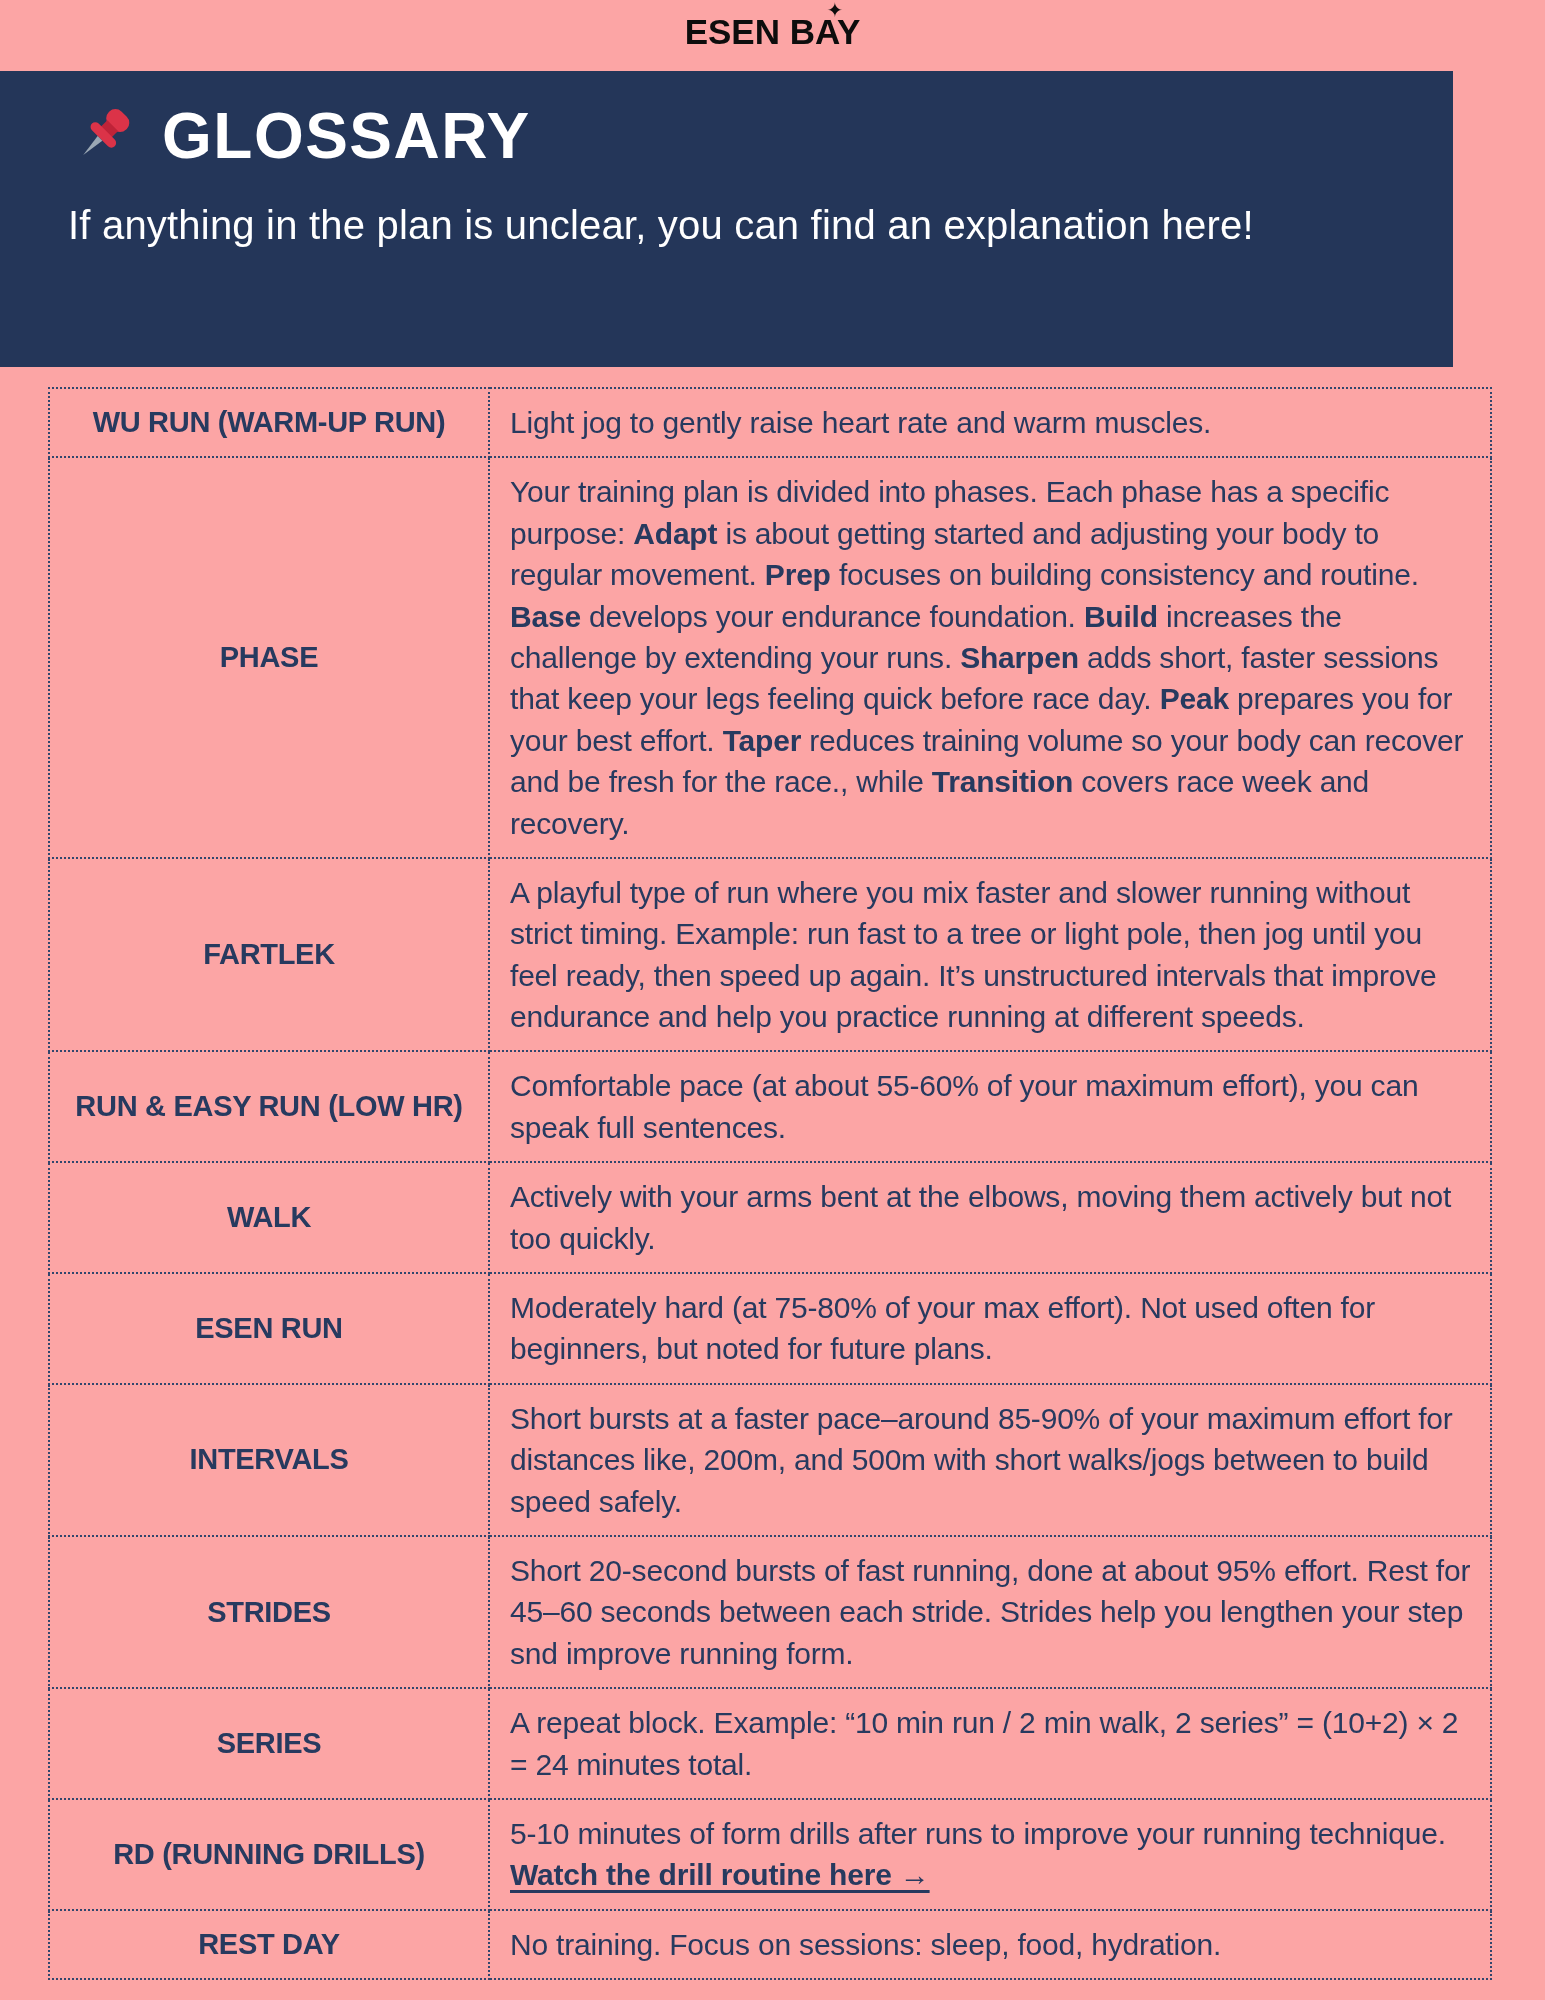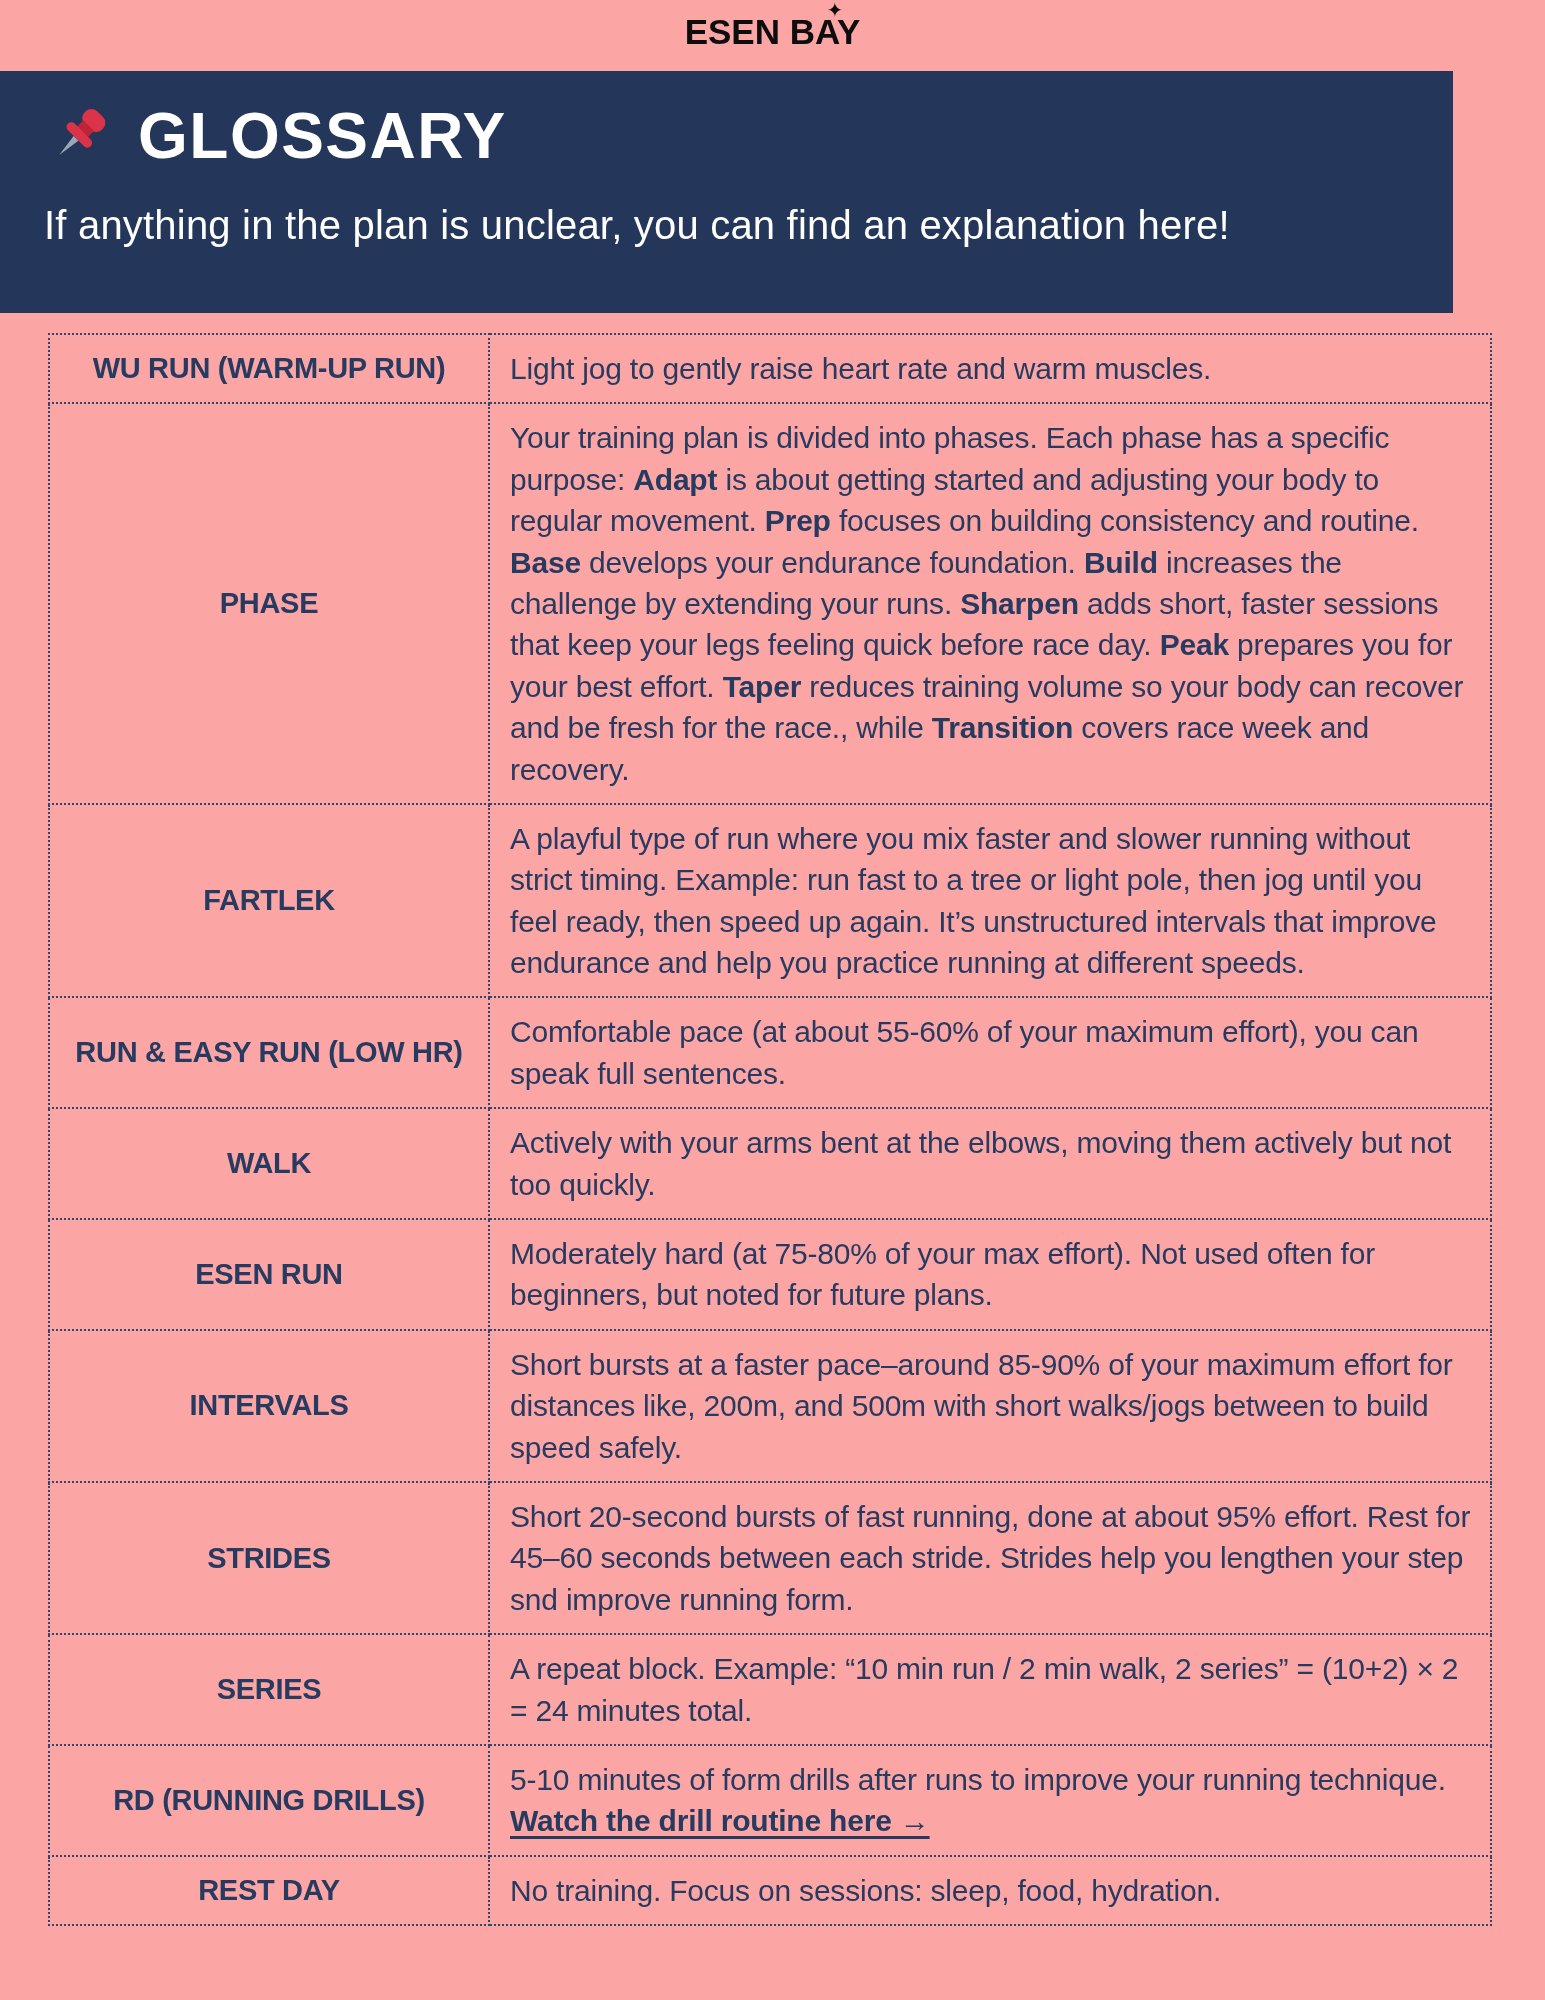--- a/index.html
+++ b/index.html
@@ -36,23 +36,23 @@
     position: absolute;
     top: -14px;
     right: 17px;
     font-size: 20px;
     color: #0d0d0d;
   }
   
   .hero {
     margin-top: 5px;
     width: 1453px;
-    height: 242px;
+    height: 296px;
     background: var(--navy);
-    padding: 26px 40px 0 44px;
+    padding: 26px 40px 0 68px;
   }
   .hero-title-row {
     display: flex;
     align-items: center;
     gap: 22px;
   }
   .pin-svg { width: 72px; height: 72px; flex: 0 0 auto; margin-top: 6px; }
   .hero-title {
     color: var(--white);
     font-size: 64px;

